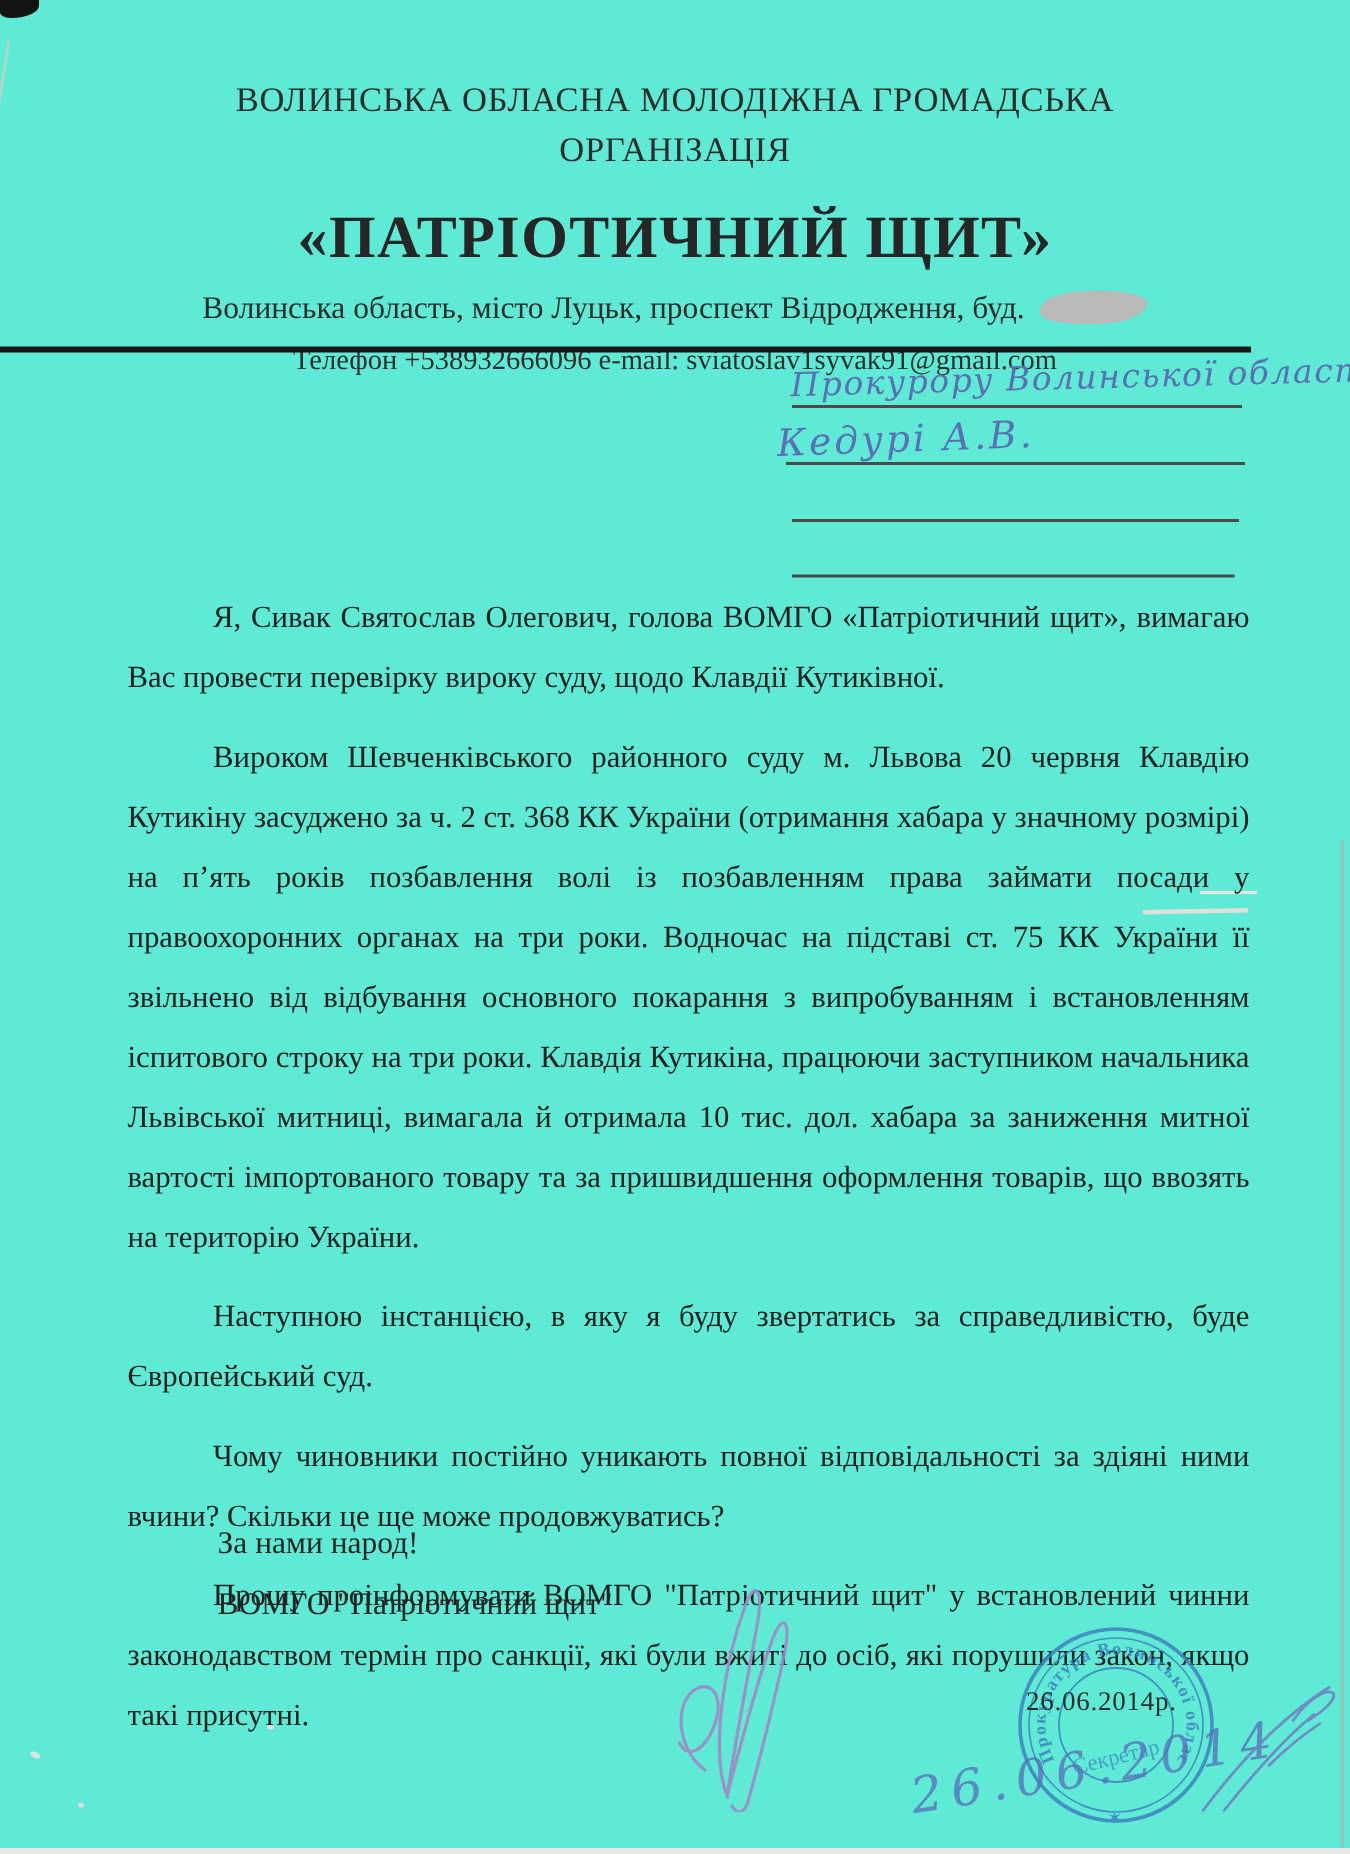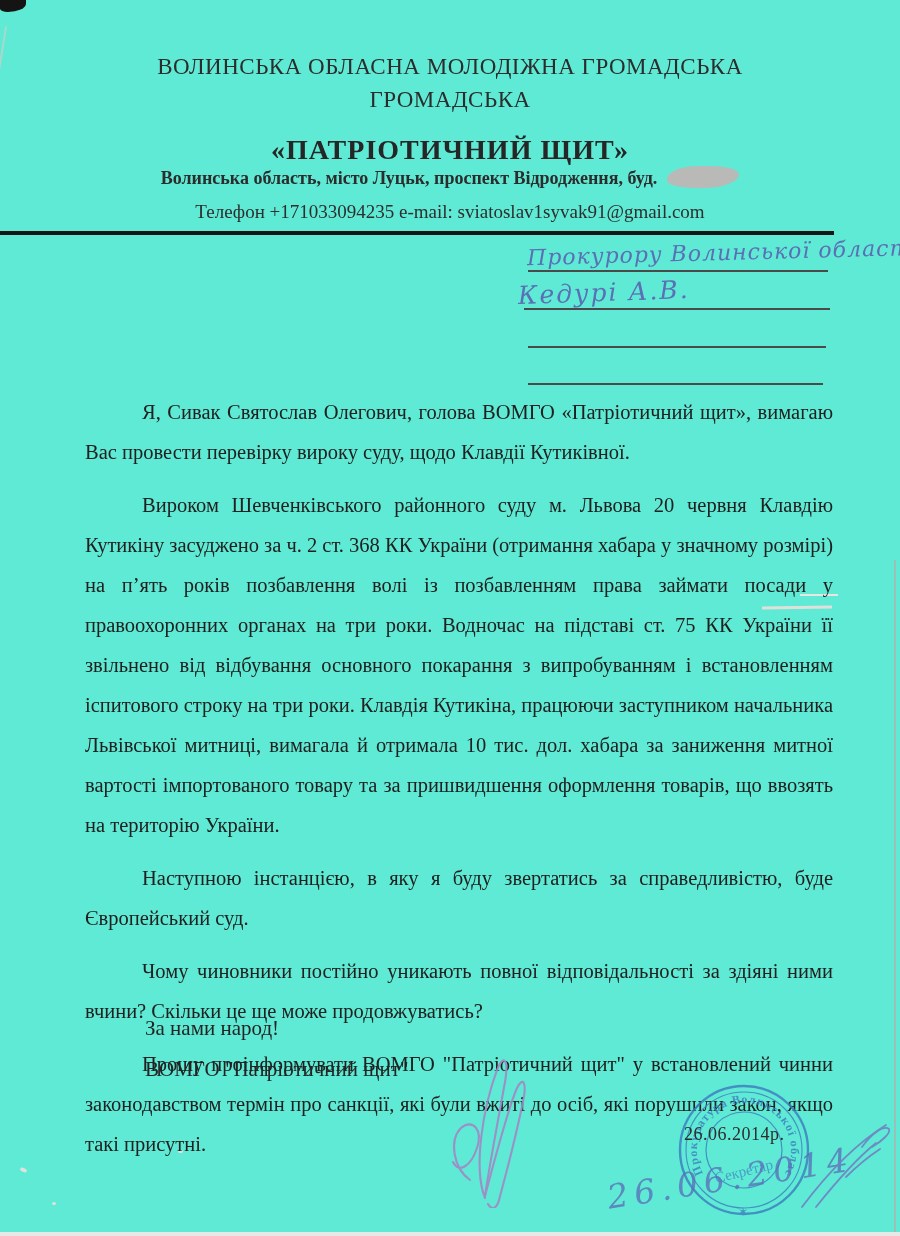--- a/index.html
+++ b/index.html
@@ -9,22 +9,22 @@
     margin:0 auto;
     background:#5eead4;
     overflow:hidden;
     font-family:"Liberation Serif", serif;
     color:#1f1f1f;
   }
   
   .letterhead{position:absolute;left:35px;top:0;width:830px;text-align:center;}
   .org-line{font-size:23px;letter-spacing:.5px;color:#2c2c2c;line-height:33px;}
   .org-line1{margin-top:50px;}
-  .org-title{font-size:28px;font-weight:bold;letter-spacing:1px;color:#262626;margin-top:18px;}
-  .address-line{font-size:18px;color:#2c2c2c;margin-top:0;font-weight:bold;}
+  .org-title{font-size:40px;font-weight:bold;letter-spacing:1px;color:#262626;margin-top:18px;}
+  .address-line{font-size:21px;color:#2c2c2c;margin-top:12px;}
   .redaction{
     display:inline-block;width:72px;height:22px;margin-left:10px;vertical-align:-4px;
     background:#b9bab7;border-radius:40% 52% 46% 55% / 58% 44% 62% 40%;
     transform:rotate(-2deg);
   }
   .contact-line{font-size:19px;color:#2e2e2e;margin-top:12px;}
   .contact-line .email{}
   .head-rule{position:absolute;left:0;top:231px;width:834px;height:4px;background:#161616;}
   
   .ruled-line{position:absolute;height:2px;background:#4a4a4a;}
@@ -74,24 +74,24 @@
   <div class="edge-line-left"></div>
   <div class="edge-line-right"></div>
   <div class="smudge smudge1"></div>
   <div class="smudge smudge2"></div>
   <div class="speck speck1"></div>
   <div class="speck speck2"></div>
   <div class="speck speck3"></div>
 
   <div class="letterhead">
     <div class="org-line org-line1">ВОЛИНСЬКА ОБЛАСНА МОЛОДІЖНА ГРОМАДСЬКА</div>
-    <div class="org-line">ГРОМАДСЬКА</div>
+    <div class="org-line">ОРГАНІЗАЦІЯ</div>
     <div class="org-title">«ПАТРІОТИЧНИЙ ЩИТ»</div>
     <div class="address-line"><span>Волинська область, місто Луцьк, проспект Відродження, буд.</span><span class="redaction"></span></div>
-    <div class="contact-line"><span>Телефон +171033094235 e-mail:</span> <span class="email">sviatoslav1syvak91@gmail.com</span></div>
+    <div class="contact-line"><span>Телефон +538932666096 e-mail:</span> <span class="email">sviatoslav1syvak91@gmail.com</span></div>
   </div>
   <div class="head-rule"></div>
 
   <div class="ruled-line" style="left:528px;top:270px;width:300px;"></div>
   <div class="ruled-line" style="left:524px;top:308px;width:306px;"></div>
   <div class="ruled-line" style="left:528px;top:346px;width:298px;"></div>
   <div class="ruled-line" style="left:528px;top:383px;width:295px;"></div>
 
   <div class="hand hand-line1">Прокурору Волинської області</div>
   <div class="hand hand-line2">Кедурі А.В.</div>

